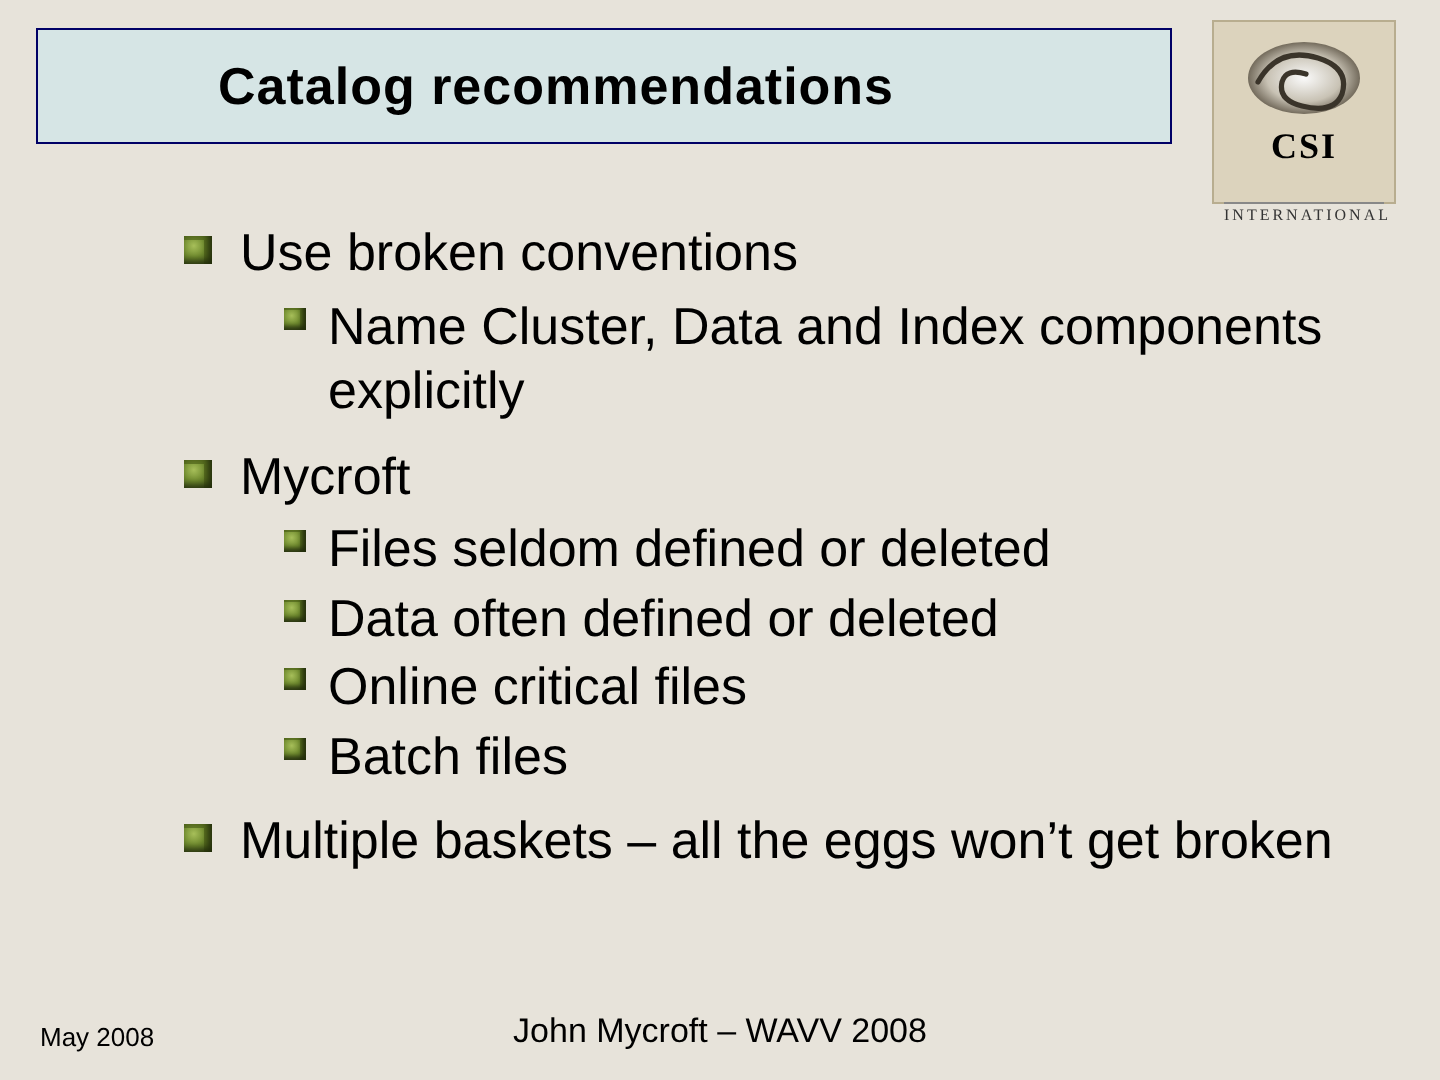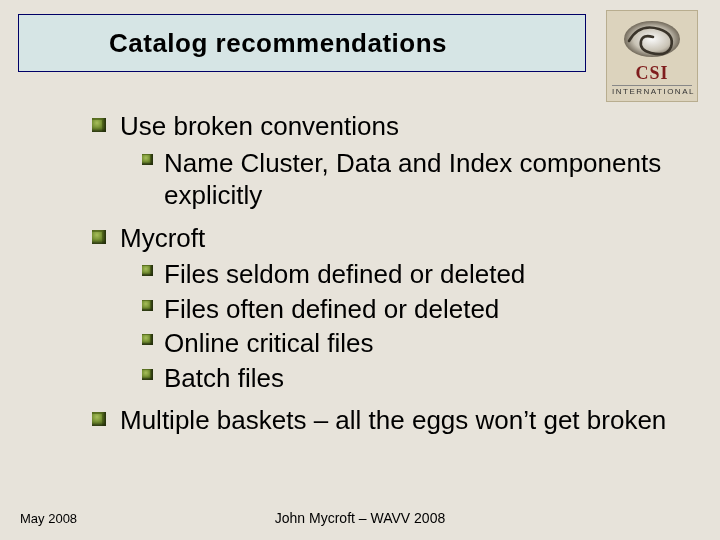--- a/index.html
+++ b/index.html
@@ -56,33 +56,33 @@
     width: 70px;
     height: 44px;
     margin-top: 6px;
     position: relative;
   }
   .logo-text {
     font-family: "Times New Roman", serif;
     font-weight: bold;
     font-size: 18px;
     letter-spacing: 1px;
-    color: #7f1d1d;
+    color: #000000;
     margin-top: 2px;
   }
   .logo-sub {
-    font-family: Liberation Sans, sans-serif;
+    font-family: Liberation Serif, serif;
     font-size: 8px;
     letter-spacing: 1.5px;
     color: #333;
     border-top: 0.7px solid #888;
     padding-top: 1px;
     width: 80px;
     text-align: center;
-    margin-top: 1px;
+    margin-top: 17px;
   }
 
   .body {
     position: absolute;
     left: 92px;
     top: 110px;
     width: 600px;
   }
 
   ul.lvl1 {
@@ -143,21 +143,21 @@
     font-size: 13px;
     color: #000;
   }
   .footer-center {
     position: absolute;
     left: 0;
     right: 0;
     bottom: 14px;
     text-align: center;
     font-family: Arial, sans-serif;
-    font-size: 14px;
+    font-size: 17px;
     color: #000;
   }
 </style>
 </head>
 <body>
 
 <div class="slide">
 
   <div class="title-box">
     <h1>Catalog recommendations</h1>
@@ -186,21 +186,21 @@
       <li>
         <span>Use broken conventions</span>
         <ul class="lvl2">
           <li><span>Name Cluster, Data and Index components explicitly</span></li>
         </ul>
       </li>
       <li>
         <span>Mycroft</span>
         <ul class="lvl2">
           <li><span>Files seldom defined or deleted</span></li>
-          <li><span>Files often defined or deleted</span></li>
+          <li><span>Data often defined or deleted</span></li>
           <li><span>Online critical files</span></li>
           <li><span>Batch files</span></li>
         </ul>
       </li>
       <li>
         <span>Multiple baskets – all the eggs won’t get broken</span>
       </li>
     </ul>
   </div>
 

